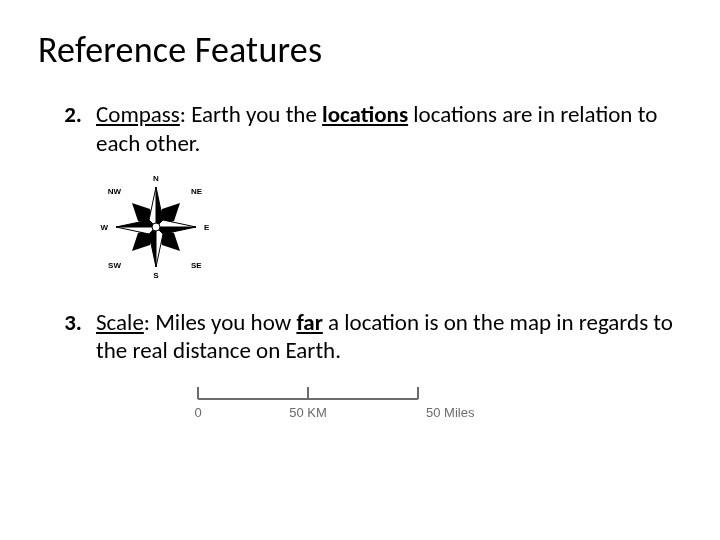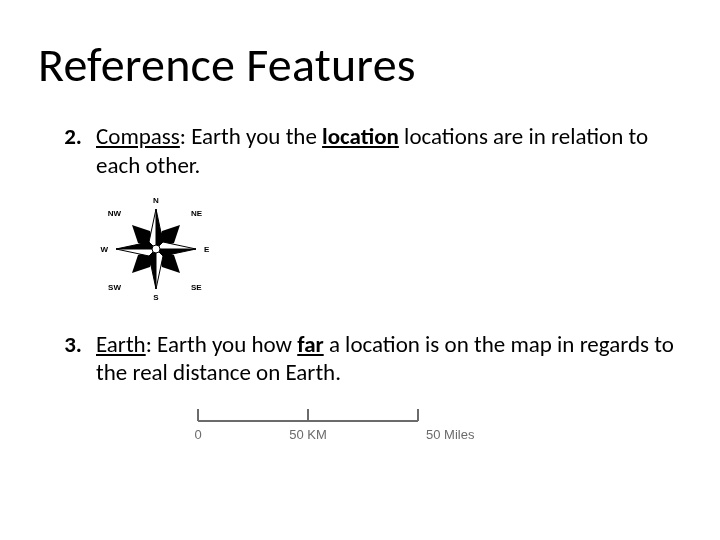--- a/index.html
+++ b/index.html
@@ -5,24 +5,24 @@
   html,body{margin:0;padding:0}
   body{
     width:720px;height:540px;
     background:#fff;
     font-family:"Calibri","Segoe UI",Arial,sans-serif;
     color:#000;
     box-sizing:border-box;
     padding:28px 38px 0 38px;
   }
   .title{
-    font-size:48px;
+    font-size:36px;
     font-weight:400;
     letter-spacing:0.2px;
-    margin:7px 0 28px 0;
+    margin:0 0 28px 0;
   }
   .item{
     font-size:23px;
     line-height:1.25;
     margin:0 0 14px 0;
     display:flex;
   }
   .num{
     width:44px;
     flex:0 0 44px;
@@ -47,21 +47,21 @@
   }
 </style>
 </head>
 <body>
 
 <h1 class="title">Reference Features</h1>
 
 <div class="item">
   <div class="num">2.</div>
   <div class="body">
-    <span class="term">Compass</span><span>: </span><span>Earth you the </span><span class="kw">location</span><span> locations are in relation to each other.</span>
+    <span class="term">Compass</span><span>: </span><span>Earth you the </span><span class="kw">locations</span><span> locations are in relation to each other.</span>
   </div>
 </div>
 
 <div class="fig">
   <svg width="120" height="110" viewBox="0 0 120 110">
     <g transform="translate(60,55)">
 
       <g fill="#000">
         <polygon points="0,0 6,-18 24,-24 18,-6"></polygon>
         <polygon points="0,0 18,6 24,24 6,18"></polygon>
@@ -90,21 +90,21 @@
       <text x="25" y="96" text-anchor="end">SW</text>
       <text x="12" y="58" text-anchor="end">W</text>
       <text x="25" y="22" text-anchor="end">NW</text>
     </g>
   </svg>
 </div>
 
 <div class="item">
   <div class="num">3.</div>
   <div class="body">
-    <span class="term">Earth</span><span>: </span><span>Earth you how </span><span class="kw">far</span><span> a location is on the map in regards to the real distance on Earth.</span>
+    <span class="term">Scale</span><span>: </span><span>Miles you how </span><span class="kw">far</span><span> a location is on the map in regards to the real distance on Earth.</span>
   </div>
 </div>
 
 <div class="fig" style="margin-left:150px">
   <svg class="scalebar" width="300" height="46" viewBox="0 0 300 46">
     <g stroke="#6b6b6b" stroke-width="2" fill="none">
       <line x1="10" y1="20" x2="230" y2="20"></line>
       <line x1="10" y1="8" x2="10" y2="20"></line>
       <line x1="120" y1="8" x2="120" y2="20"></line>
       <line x1="230" y1="8" x2="230" y2="20"></line>

